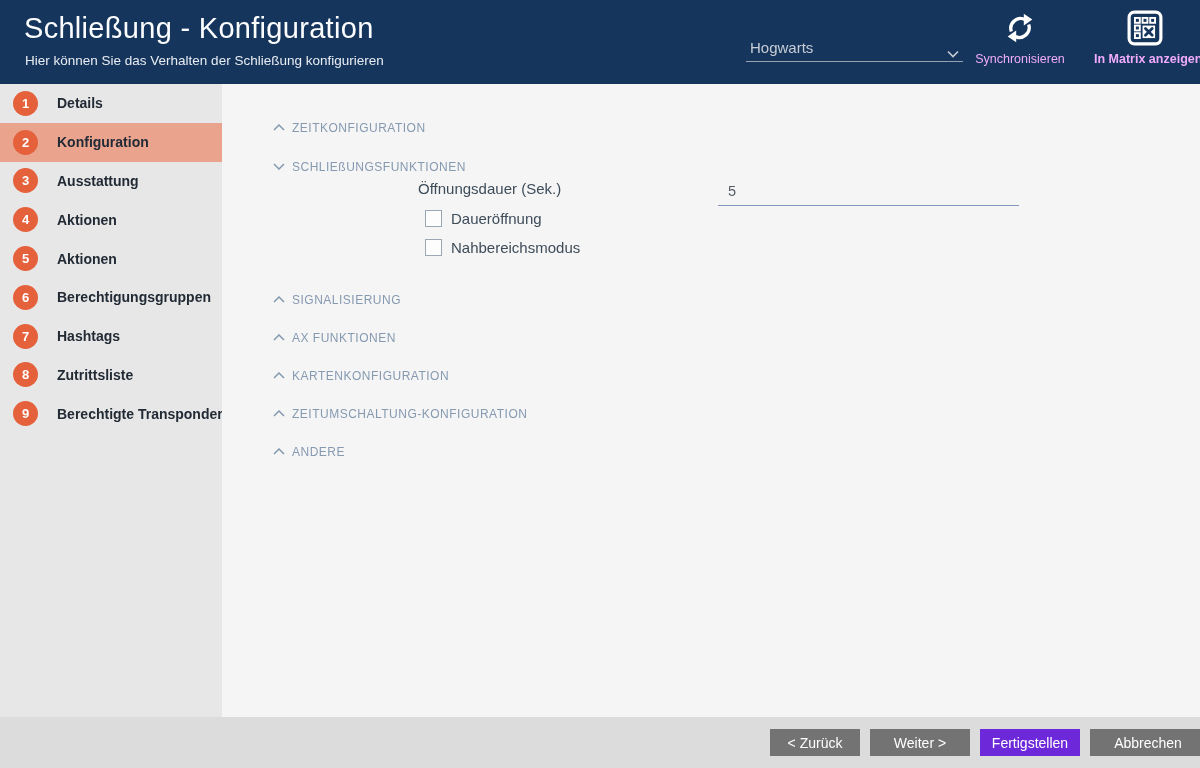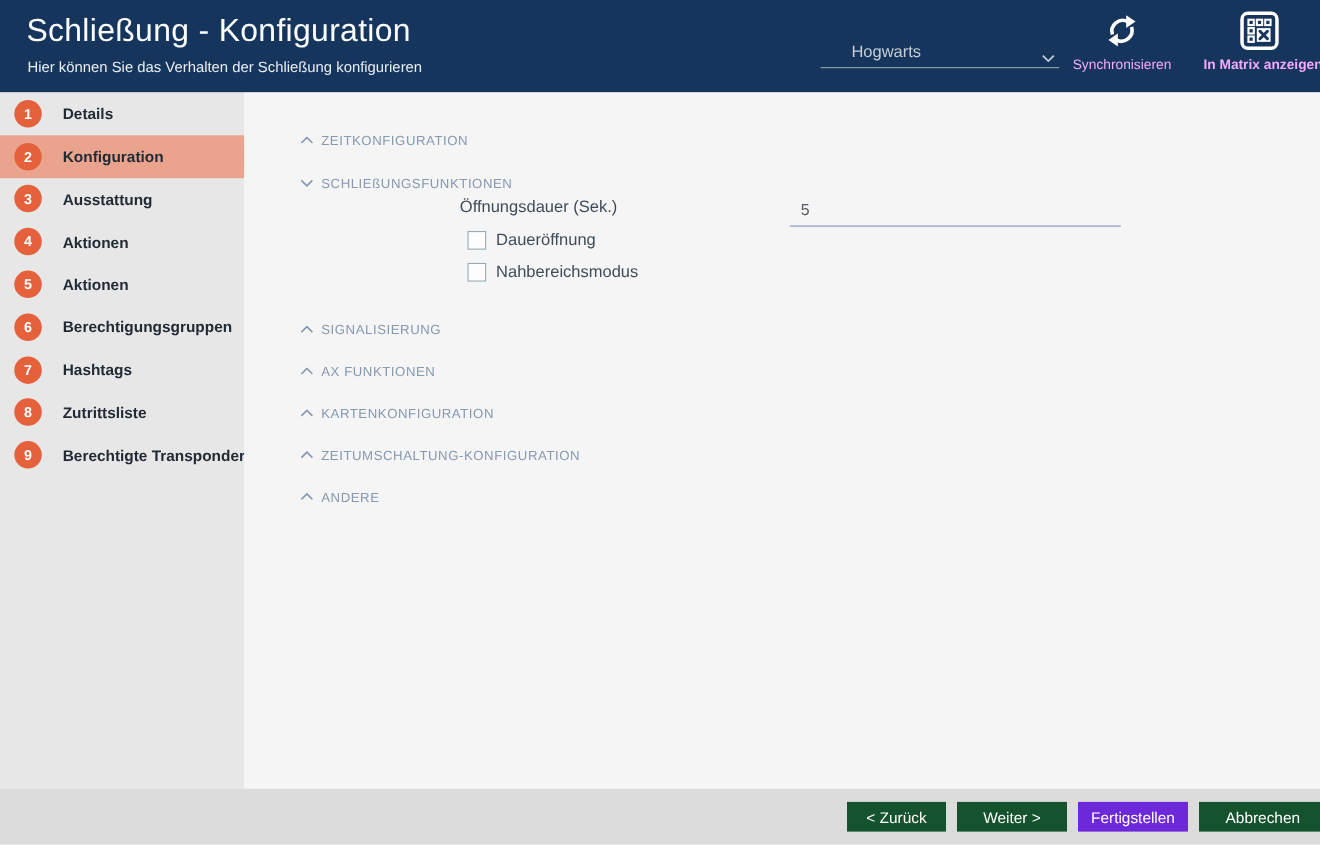--- a/index.html
+++ b/index.html
@@ -6,21 +6,21 @@
   html,body { width:1200px; height:768px; font-family:"Liberation Sans", sans-serif; }
   .app { position:relative; width:1200px; height:768px; background:#F5F5F5; overflow:hidden; }
 
   
   .header { position:absolute; left:0; top:0; width:1200px; height:84px; background:#16355C; }
   .page-title { position:absolute; left:24px; top:12px; font-size:29px; font-weight:300; color:#FCFDFE; letter-spacing:0.3px; }
   .page-subtitle { position:absolute; left:25px; top:53px; font-size:13.5px; color:#E8EDF3; }
 
   .ls-select { position:absolute; left:746px; top:34px; width:217px; height:28px;
     border-bottom:1px solid #97A3B1; cursor:pointer; }
-  .ls-select .val { position:absolute; left:28px; top:5px; font-size:15px; color:#C6CDD6; }
+  .ls-select .val { position:absolute; left:4px; top:5px; font-size:15px; color:#C6CDD6; }
   .ls-select .chev { position:absolute; right:4px; top:10px; }
 
   .hdr-action { position:absolute; top:10px; text-align:center; cursor:pointer; color:#FFFFFF; }
   .hdr-action .ico { height:36px; display:flex; align-items:center; justify-content:center; }
   .hdr-action .lbl { margin-top:6px; font-size:12.5px; color:#f0abfc; white-space:nowrap; }
   .action-sync { left:972px; width:96px; }
   .action-matrix { left:1094px; width:102px;font-weight:bold; }
 
   
   .sidebar { position:absolute; left:0; top:84px; width:222px; height:633px; background:#E7E7E7; }
@@ -42,21 +42,21 @@
   .frm-input { position:absolute; left:496px; top:94px; width:301px; height:28px;
     border:none; border-bottom:1px solid #8494BD; background:transparent; outline:none;
     font-family:"Liberation Sans", sans-serif; font-size:14.5px; color:#555B66; padding:0 0 2px 10px; }
   .cb-row { position:absolute; left:203px; display:flex; align-items:center; cursor:default; }
   .cb-box { width:17px; height:17px; background:#FDFDFD; border:1px solid #9AA7B5; cursor:pointer; }
   .cb-lab { margin-left:9px; font-size:15px; color:#3E4C5A; }
 
   
   .footer { position:absolute; left:0; top:717px; width:1200px; height:51px; background:#DCDCDC; }
   .btn { position:absolute; top:12px; height:27px; border:none; color:#FFFFFF; font-size:14px;
-    font-family:"Liberation Sans", sans-serif; background:#14532d; cursor:pointer; padding:0; }
+    font-family:"Liberation Sans", sans-serif; background:#737373; cursor:pointer; padding:0; }
   .btn.primary { background:#6d28d9; }
   .btn-back { left:770px; width:90px; }
   .btn-next { left:870px; width:100px; }
   .btn-finish { left:980px; width:100px; }
   .btn-cancel { left:1090px; width:116px; }
 </style>
 </head>
 <body>
 
 <div class="app">

